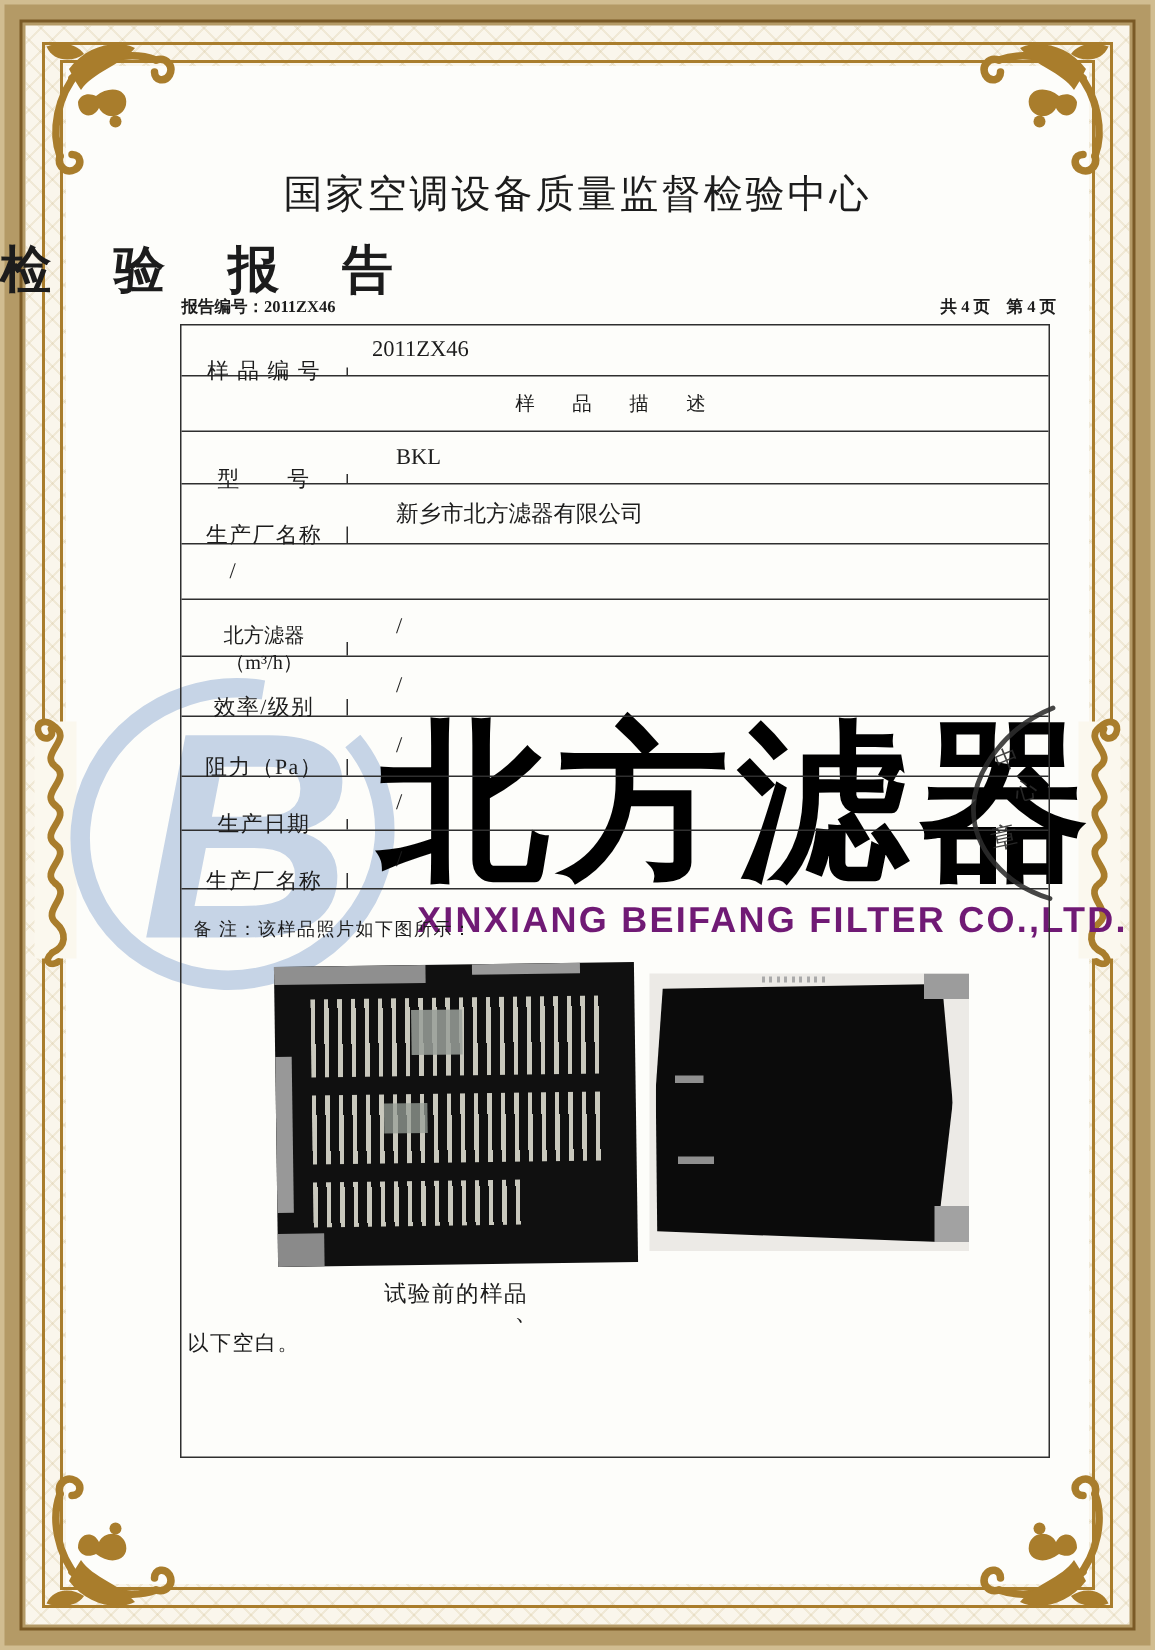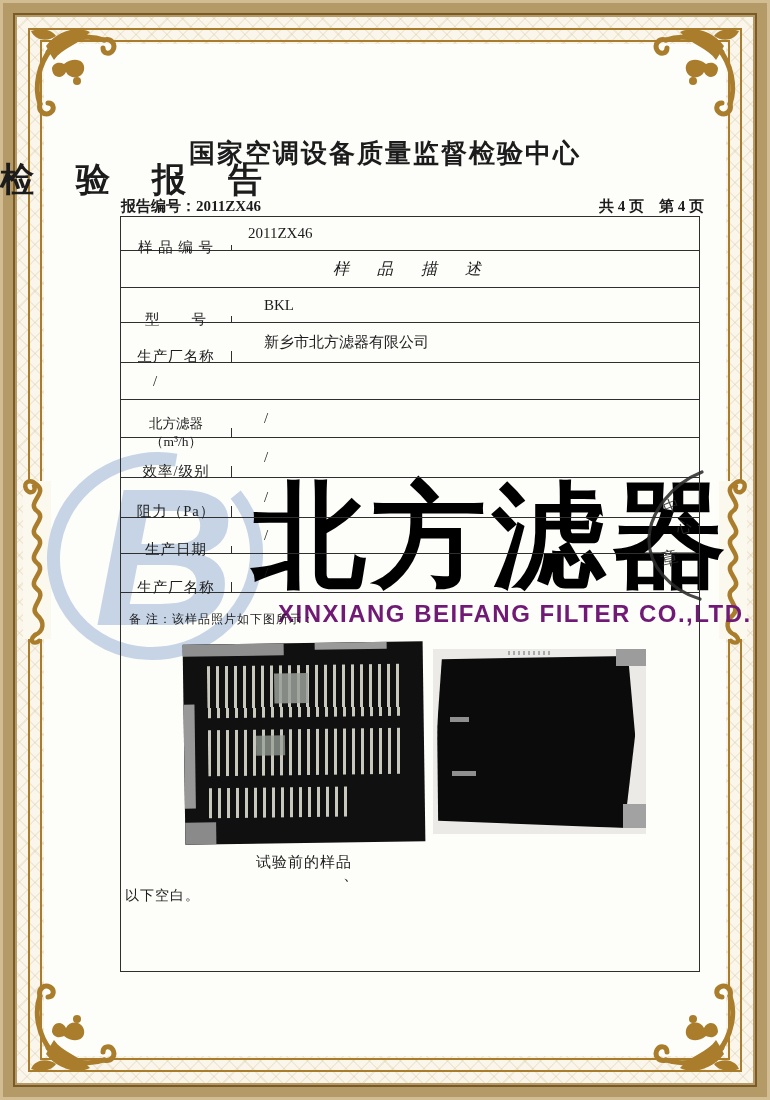--- a/index.html
+++ b/index.html
@@ -36,39 +36,39 @@
   
   .watermark{position:absolute;inset:0;z-index:1;pointer-events:none;}
   .wm-logo{position:absolute;left:42px;top:443px;width:230px;height:228px;}
   .wm-cn{position:absolute;left:252px;top:476px;font-family:var(--sans);font-weight:bold;
          font-size:114px;line-height:1.05;letter-spacing:6px;color:#000000;white-space:nowrap;}
   .wm-en{position:absolute;left:278px;top:600px;font-family:var(--sans);font-weight:bold;
          font-size:24px;letter-spacing:1.5px;color:#701a75;white-space:nowrap;}
 
   
   .content{position:absolute;inset:0;z-index:2;}
-  .org-title{position:absolute;top:136px;left:0;right:0;text-align:center;
-             font-family:var(--sans);font-weight:bold;font-size:26px;letter-spacing:2px;}
+  .org-title{position:absolute;top:112px;left:0;right:0;text-align:center;
+             font-family:var(--sans);font-weight:normal;font-size:26px;letter-spacing:2px;}
   .main-title{position:absolute;top:157px;left:0;right:0;text-align:left;
               font-family:var(--sans);font-weight:bold;font-size:34px;letter-spacing:4px;}
   .report-line{position:absolute;top:197px;left:121px;right:66px;display:flex;
-               justify-content:space-between;font-size:15px;font-weight:bold;}
+               justify-content:space-between;font-size:11px;font-weight:bold;}
   .pages{font-weight:bold;}
 
   .rtable{position:absolute;left:120px;top:216px;width:580px;height:756px;
           border:1.6px solid var(--line);box-sizing:border-box;display:flex;flex-direction:column;
           background:transparent;font-size:15px;}
   .trow{display:flex;border-bottom:1.3px solid var(--line);box-sizing:border-box;flex:none;}
   .tlabel{width:111px;flex:none;border-right:1.3px solid var(--line);box-sizing:border-box;
           display:flex;align-items:center;justify-content:center;text-align:center;
           font-size:14.5px;letter-spacing:1px;padding:0 2px;margin-top:28px;}
   .tvalue{flex:1;display:flex;align-items:center;padding-left:32px;box-sizing:border-box;}
   .v-tight{padding-left:16px;}
   .sect{display:flex;align-items:center;justify-content:center;border-bottom:1.3px solid var(--line);
-        box-sizing:border-box;letter-spacing:6px;font-size:16px;flex:none;font-style:italic;}
+        box-sizing:border-box;letter-spacing:6px;font-size:13px;flex:none;}
   .remark{position:relative;flex:1;border-bottom:none;box-sizing:border-box;}
   .remark-line{position:absolute;left:8px;top:18px;font-size:12px;letter-spacing:1px;}
 
   
   .photo{position:absolute;overflow:hidden;}
   .photo-before{left:63px;top:50px;width:240px;height:200px;background:#101010;transform:rotate(-0.8deg);}
   .pb-graytop{position:absolute;left:0;top:0;width:42%;height:6%;background:#8f8f8f;}
   .pb-graytop2{position:absolute;left:55%;top:0;width:30%;height:3.5%;background:#9a9a9a;}
   .pb-grayleft{position:absolute;left:0;top:30%;width:4.5%;height:52%;background:#989898;}
   .pb-graybl{position:absolute;left:0;bottom:0;width:13%;height:11%;background:#8a8a8a;}

